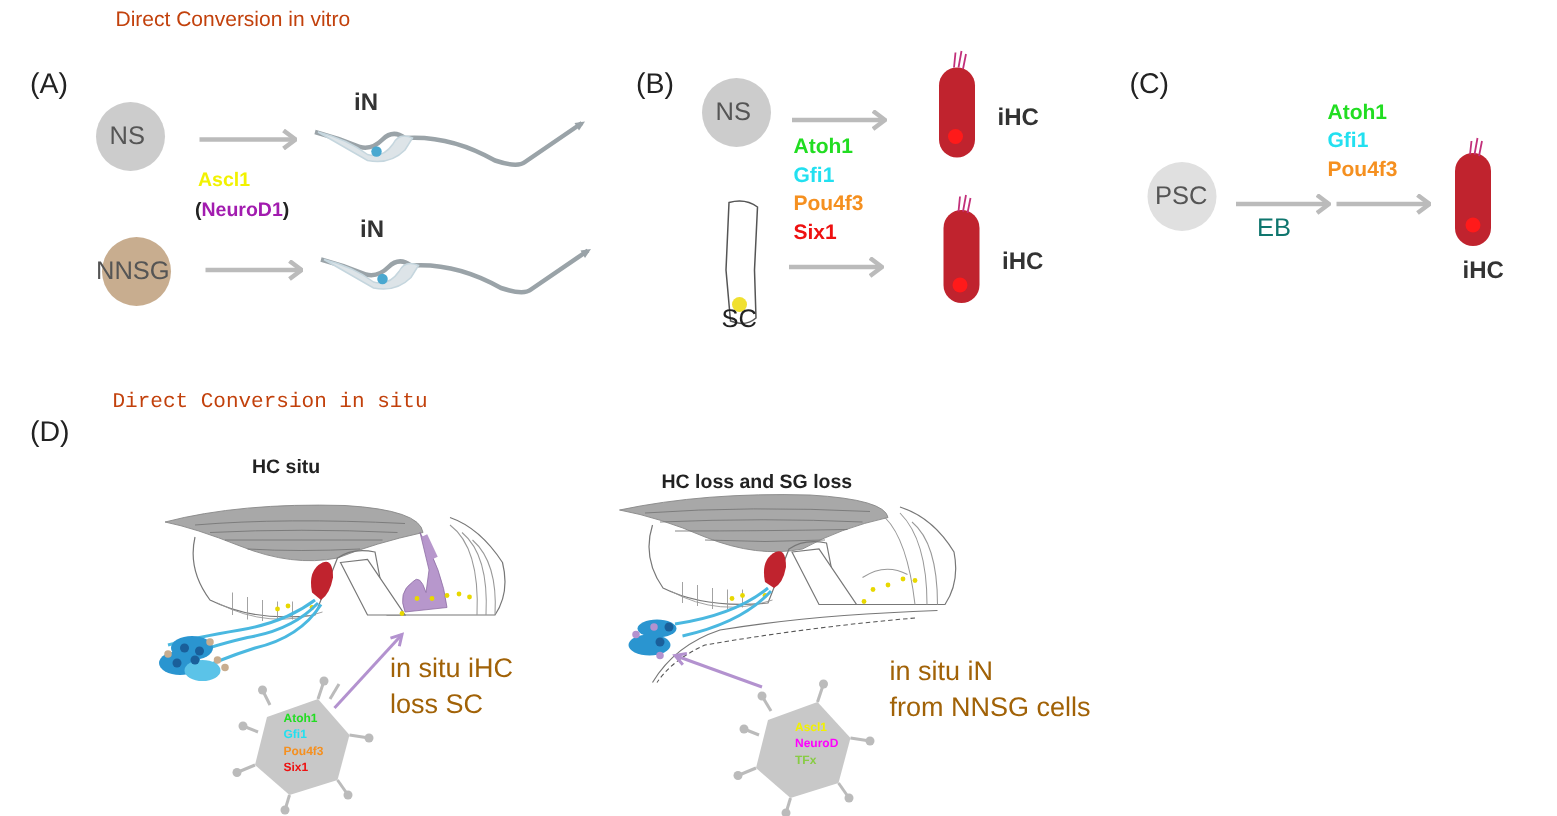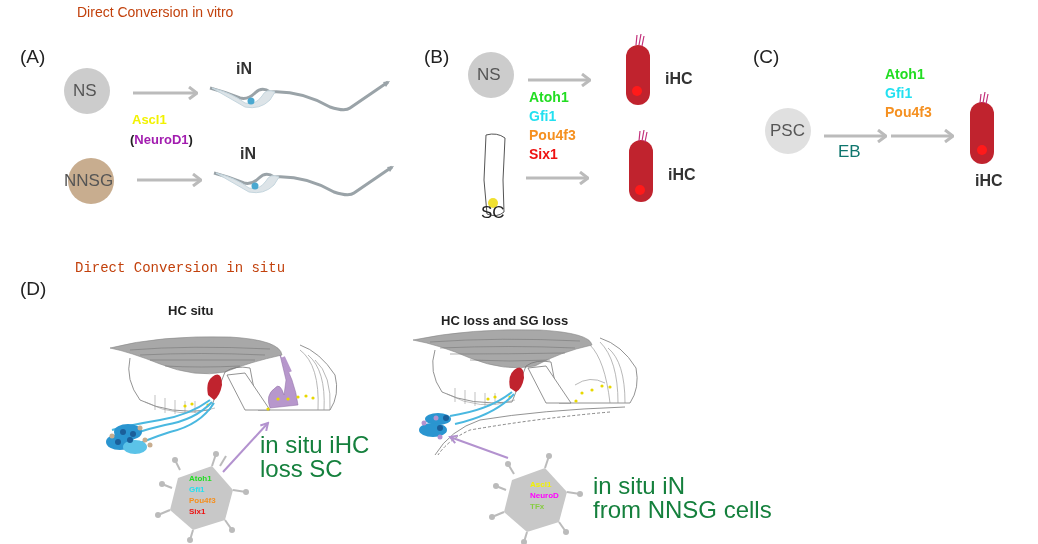--- a/index.html
+++ b/index.html
@@ -6,21 +6,21 @@
   body { width: 1038px; height: 544px; position: relative; overflow: hidden;
          font-family: "Liberation Sans", "DejaVu Sans", sans-serif; color: #222; }
   .abs { position: absolute; white-space: nowrap; }
   .title { font-size: 14px; color: #c2410c; }
   .panel-label { font-size: 19px; color: #222; }
   .cell-label { font-size: 17px; color: #555; }
   .bold { font-weight: bold; }
   .out-label { font-size: 16px; font-weight: bold; color: #333; }
   .gene { font-size: 13px; font-weight: bold; line-height: 17px; }
   .small-gene { font-size: 8px; font-weight: bold; line-height: 11px; }
-  .caption { font-size: 24px; color: #15803d; line-height: 24px; }
+  .caption { font-size: 18px; color: #a16207; line-height: 24px; }
   svg { position: absolute; left: 0; top: 0; }
 </style>
 </head>
 <body>
 
 <svg width="1038" height="544" viewBox="0 0 1038 544">
   <defs>
     <marker id="ah" markerWidth="10" markerHeight="14" refX="9" refY="7" orient="auto" markerUnits="userSpaceOnUse">
       <path d="M1,1 L9,7 L1,13" fill="none" stroke="#bbbbbb" stroke-width="3"></path>
     </marker>
@@ -226,21 +226,21 @@
 
 <div class="abs panel-label" style="left:20px; top:278px;">(D)</div>
 <div class="abs title" style="left:75px; top:260px;font-family:Liberation Mono, monospace;">Direct Conversion in situ</div>
 <div class="abs bold" style="left:168px; top:303px; font-size:13px; color:#222;">HC situ</div>
 <div class="abs bold" style="left:441px; top:301px; font-size:13px; color:#222;margin-top:12px;">HC loss and SG loss</div>
 
 <div class="abs caption" style="left:260px; top:433px;">
   <div>in situ iHC</div>
   <div>loss SC</div>
 </div>
-<div class="abs caption" style="left:593px; top:435px;margin-top:39px;">
+<div class="abs caption" style="left:593px; top:435px;">
   <div>in situ iN</div>
   <div>from NNSG cells</div>
 </div>
 
 <div class="abs" style="left:189px; top:473px;">
   <div class="small-gene" style="color:#22dd22;">Atoh1</div>
   <div class="small-gene" style="color:#22e0f0;">Gfi1</div>
   <div class="small-gene" style="color:#f59020;">Pou4f3</div>
   <div class="small-gene" style="color:#ee1111;">Six1</div>
 </div>

